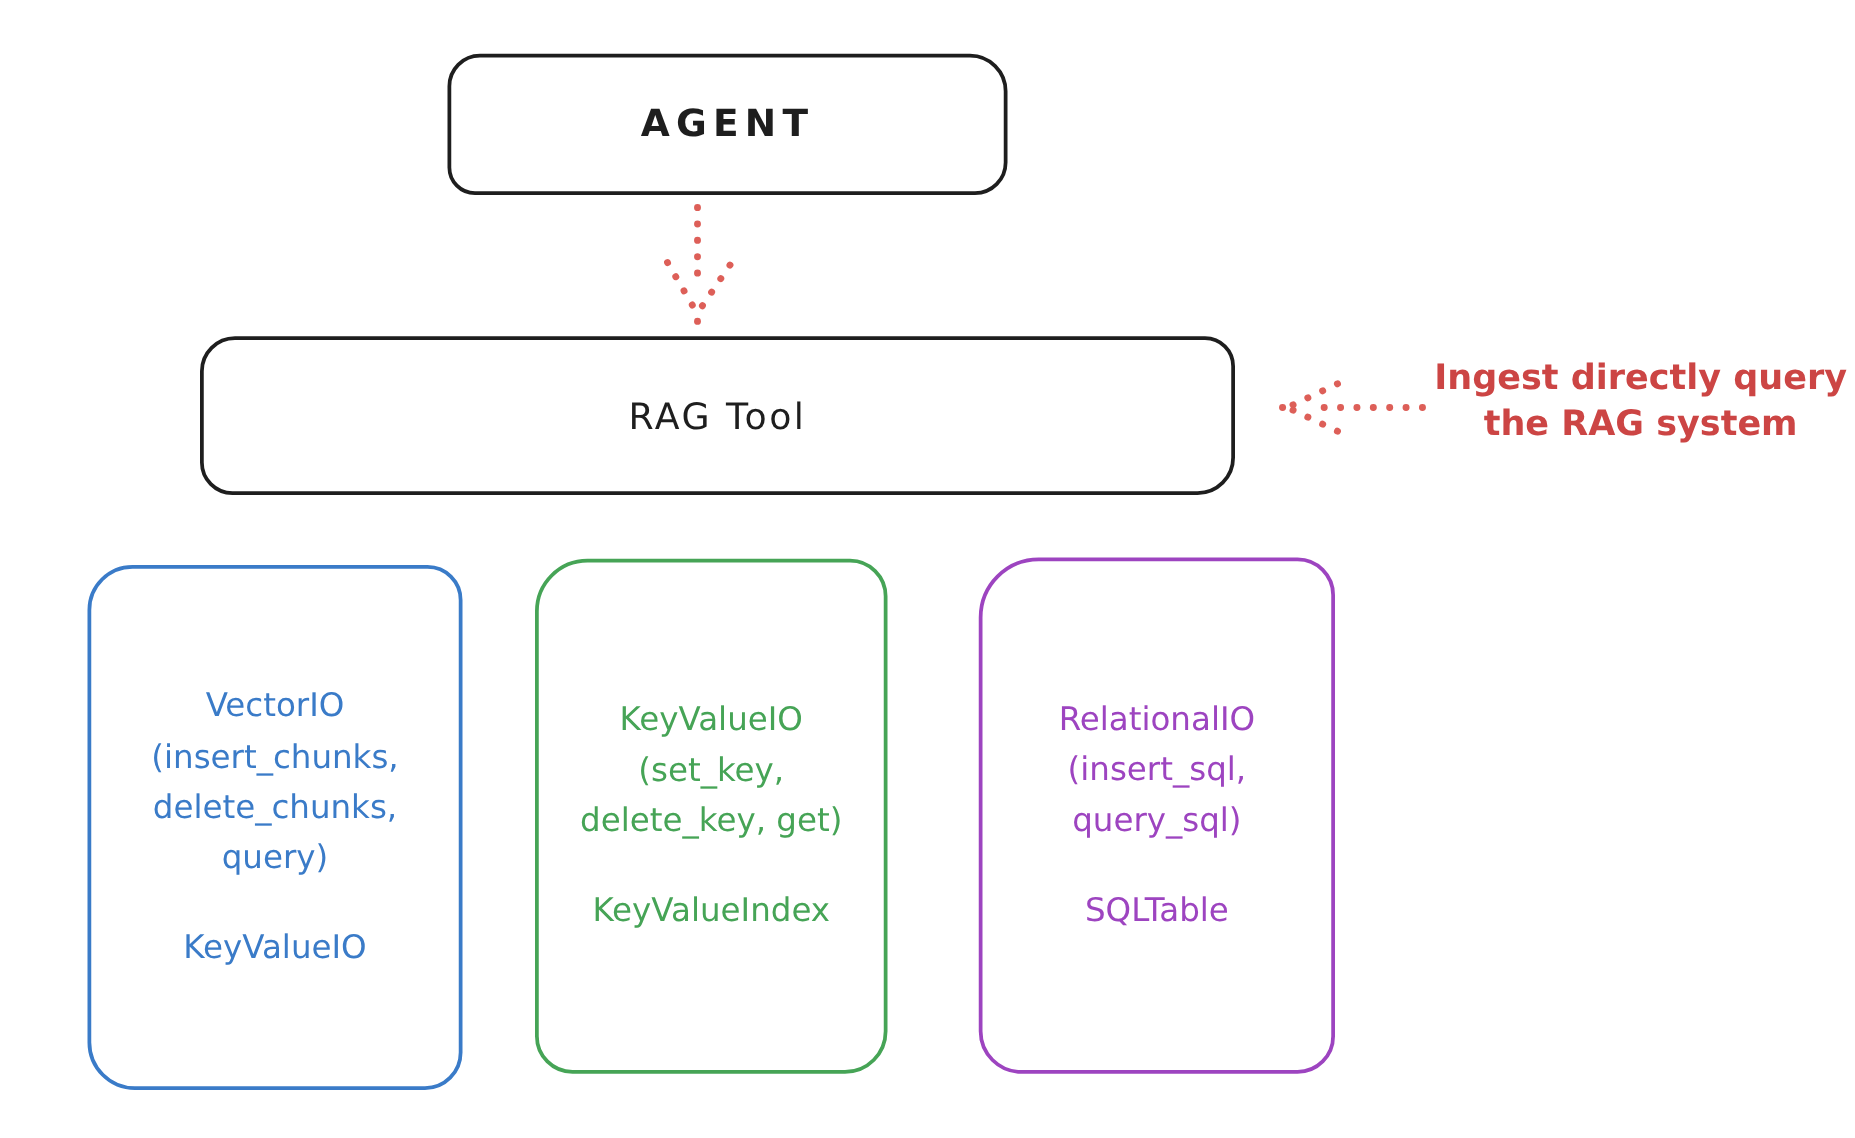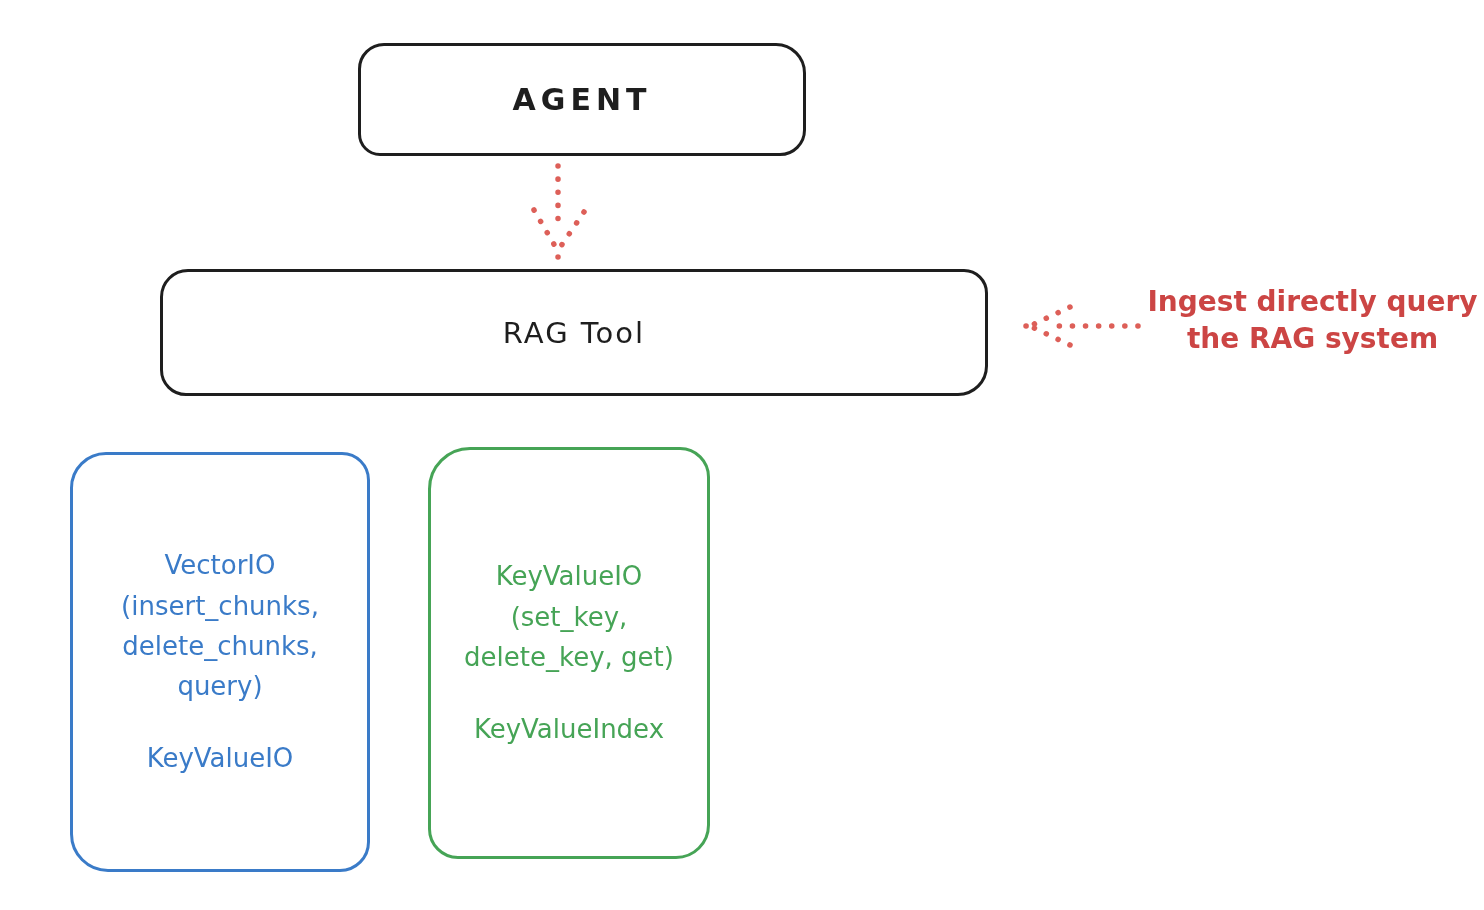--- a/index.html
+++ b/index.html
@@ -81,14 +81,20 @@
     <div class="subtitle">KeyValueIO</div>
   </div>
 
   <div class="store green-box">
     <div class="title">KeyValueIO
 (set_key,
 delete_key, get)</div>
     <div class="subtitle">KeyValueIndex</div>
   </div>
 
+  <div class="store purple-box">
+    <div class="title">RelationalIO
+(insert_sql,
+query_sql)</div>
+    <div class="subtitle">SQLTable</div>
+  </div>
 
 </div>
 
 </body></html>

